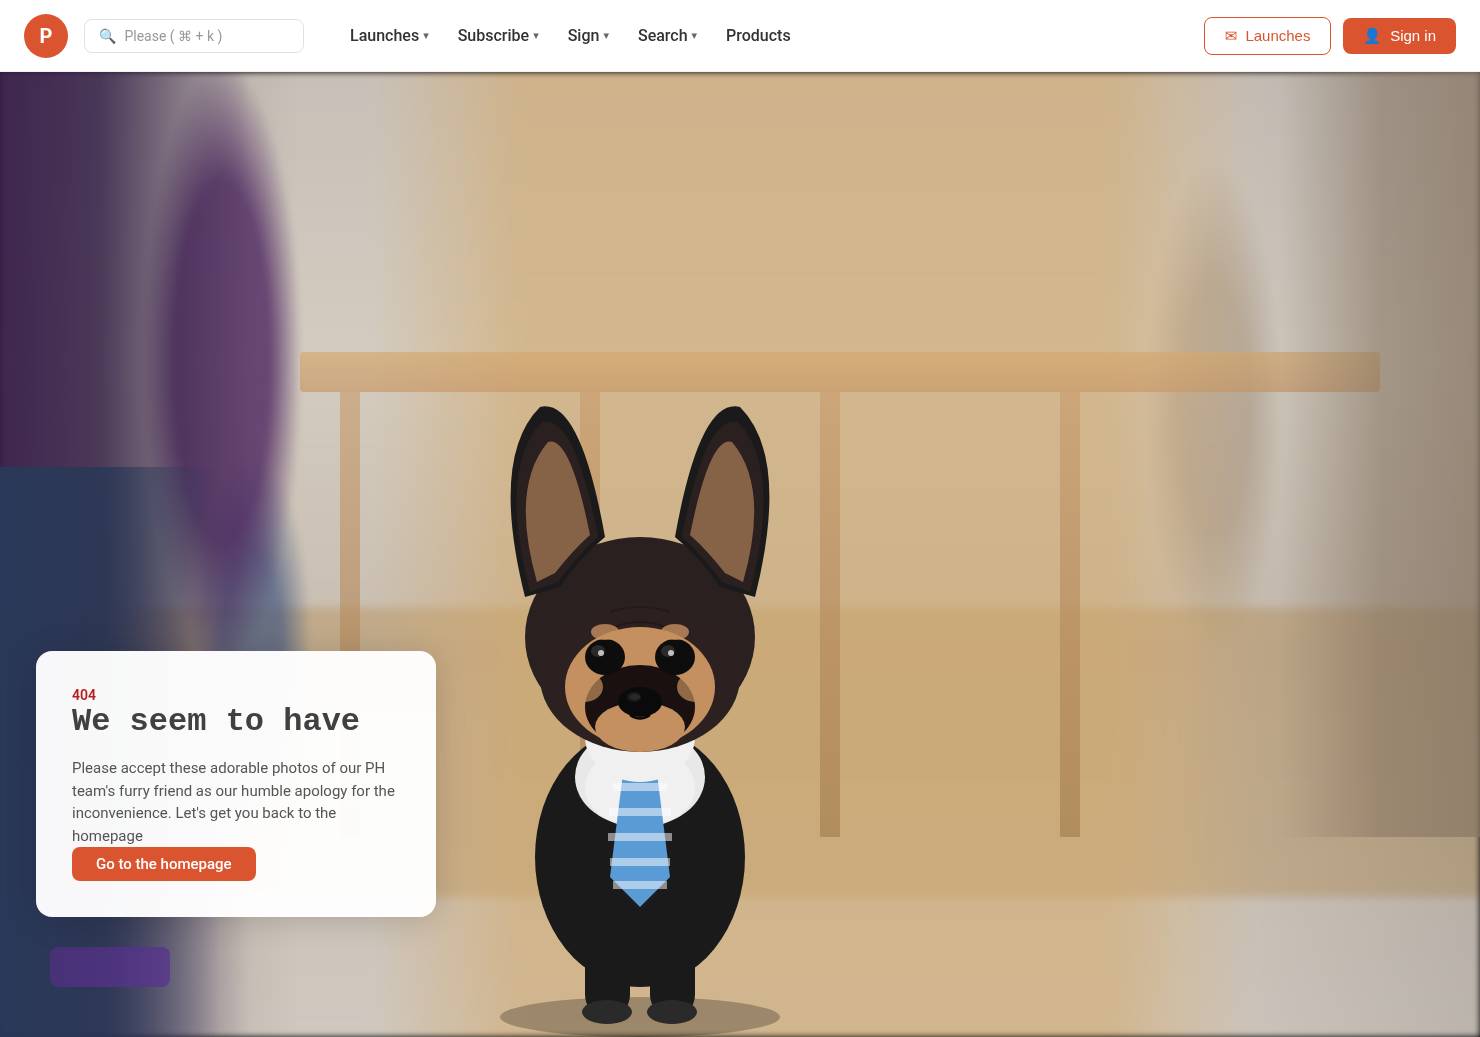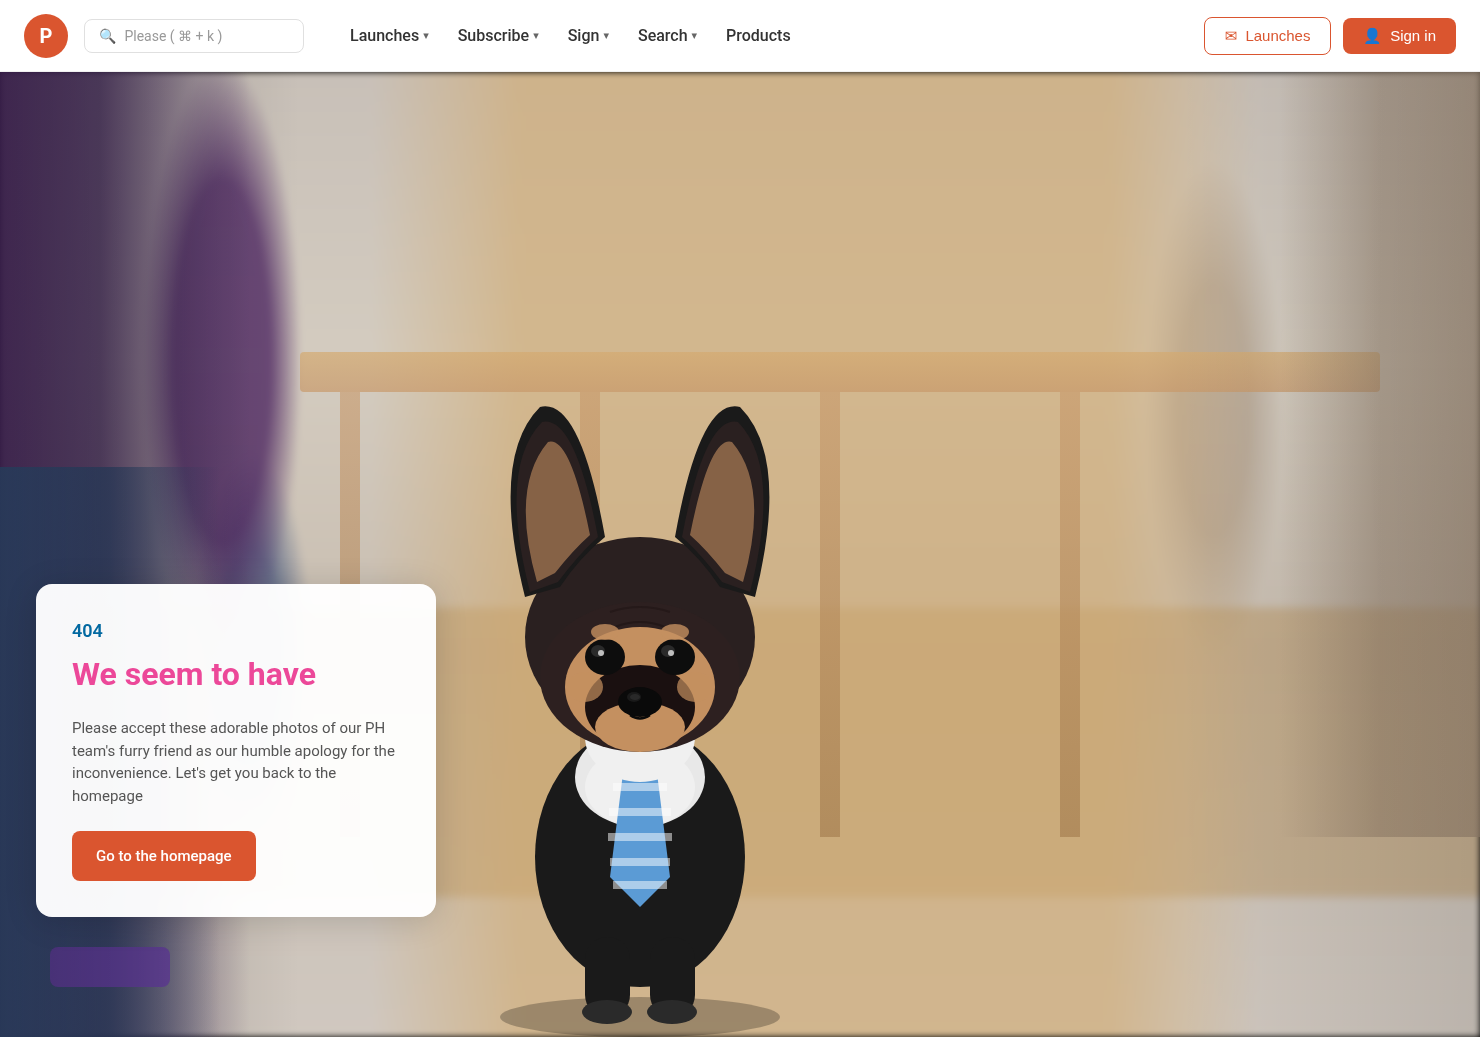--- a/index.html
+++ b/index.html
@@ -134,48 +134,48 @@
       left: 36px;
       width: 400px;
       background: rgba(255, 255, 255, 0.97);
       border-radius: 16px;
       padding: 36px 36px 36px 36px;
       z-index: 5;
       box-shadow: 0 4px 32px rgba(0,0,0,0.15);
     }
 
     .error-code {
-      font-size: 18px;
+      font-size: 14px;
       font-weight: 600;
-      color: #0369a1;
-      margin-bottom: 14px;
+      color: #b91c1c;
+      margin-bottom: 0;
     }
 
     .error-title {
       font-size: 32px;
       font-weight: 700;
-      color: #ec4899;
+      color: #404040;
       line-height: 1.2;
-      margin-bottom: 24px;
+      margin-bottom: 16px;
+      font-family: Liberation Mono, monospace;
     }
 
     .error-desc {
       font-size: 15px;
       color: #555;
       line-height: 1.5;
-      margin-bottom: 24px;
     }
 
     .btn-homepage {
       display: inline-flex;
       align-items: center;
       background: #da552f;
       color: #fff;
       border-radius: 8px;
-      padding: 16px 24px;
+      padding: 8px 24px;
       font-size: 15px;
       font-weight: 500;
       cursor: pointer;
       border: none;
       text-decoration: none;
     }
 
     
     .scene {
       position: absolute;

